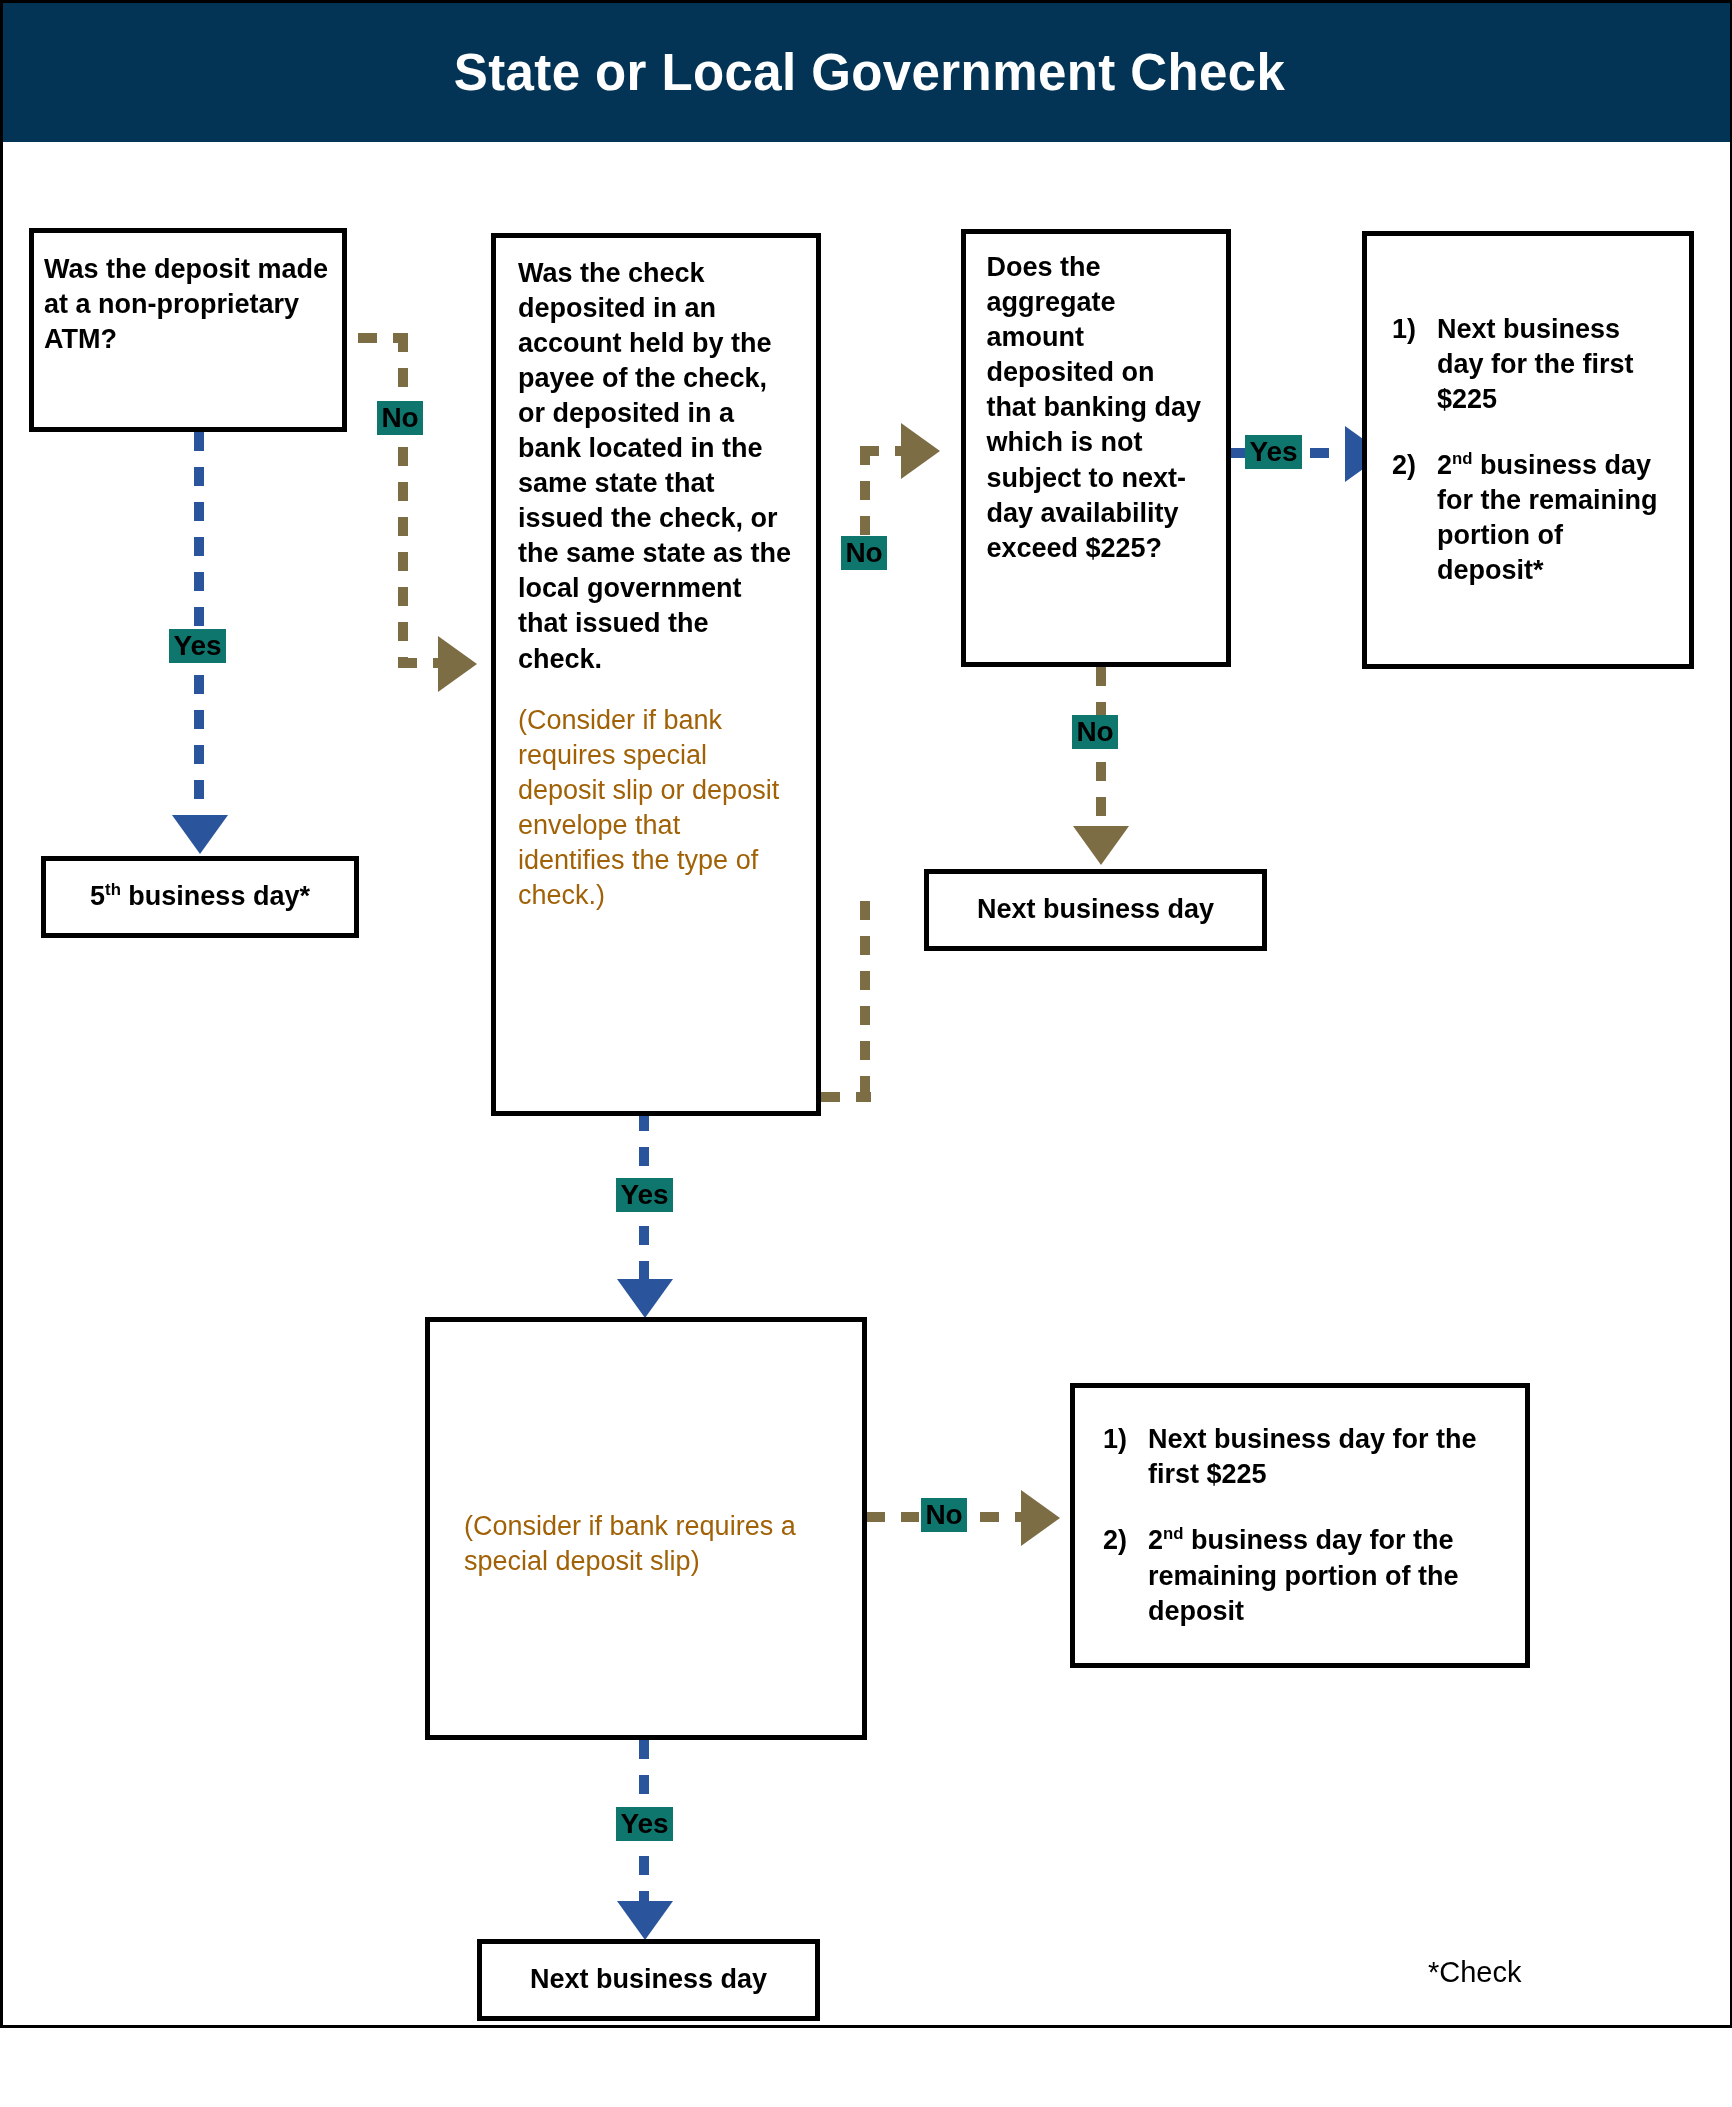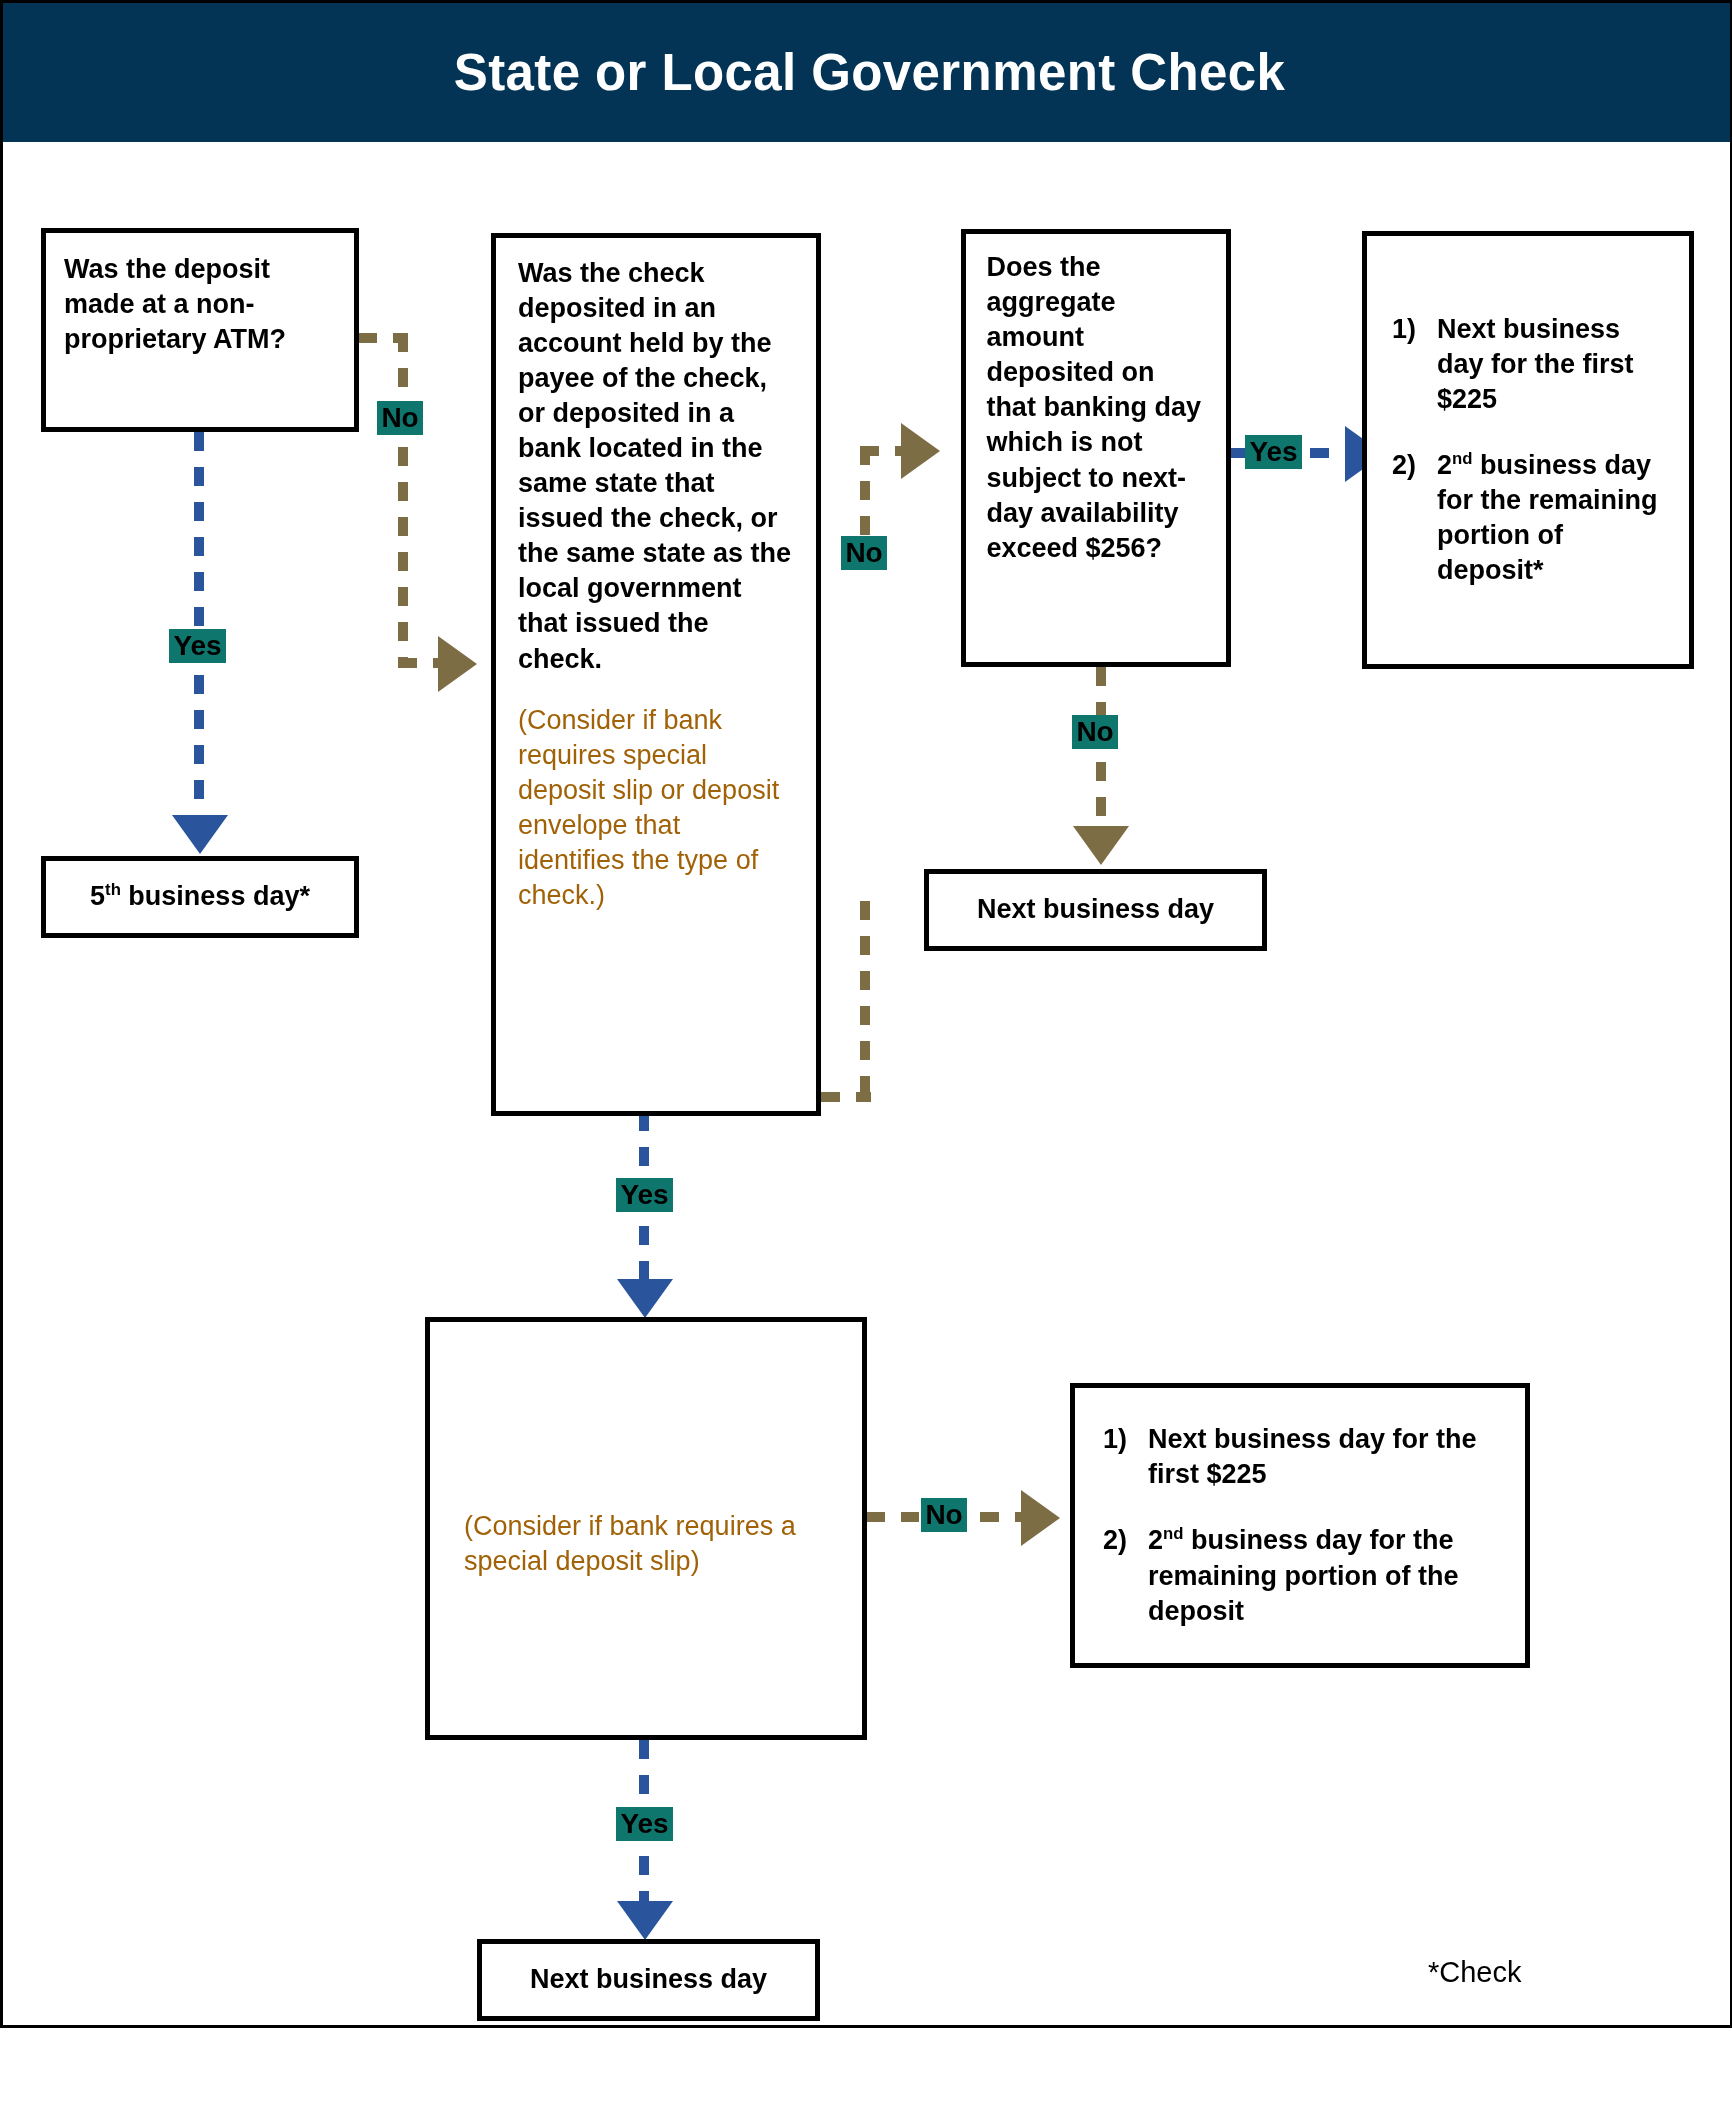--- a/index.html
+++ b/index.html
@@ -73,21 +73,21 @@
 </style>
 </head>
 <body>
 
 <div id="page">
 
   <div id="header">
     <div id="header-title">State or Local Government Check</div>
   </div>
 
-  <div class="node" style="left:38px;top:225px;width:318px;height:204px;padding:19px 18px;">
+  <div class="node" style="left:26px;top:225px;width:318px;height:204px;padding:19px 10px;">
     <div class="q-text">Was the deposit made at a non-proprietary ATM?</div>
   </div>
 
   <div class="vline dash-blue-v" style="left:191px;top:429px;height:196px;"></div>
   <div class="edge-label" style="left:166px;top:626px;">Yes</div>
   <div class="vline dash-blue-v" style="left:191px;top:672px;height:146px;"></div>
   <div class="arrow arr-down-blue" style="left:169px;top:812px;"></div>
 
   <div class="hline dash-olive-h" style="left:355px;top:330px;width:50px;"></div>
   <div class="vline dash-olive-v" style="left:395px;top:330px;height:63px;"></div>
@@ -113,21 +113,21 @@
   <div class="vline dash-olive-v" style="left:857px;top:443px;height:91px;"></div>
   <div class="hline dash-olive-h" style="left:857px;top:443px;width:45px;"></div>
   <div class="arrow arr-right-olive" style="left:898px;top:420px;"></div>
 
   <div class="vline dash-blue-v" style="left:636px;top:1109px;height:73px;"></div>
   <div class="edge-label" style="left:613px;top:1175px;">Yes</div>
   <div class="vline dash-blue-v" style="left:636px;top:1223px;height:58px;"></div>
   <div class="arrow arr-down-blue" style="left:614px;top:1276px;"></div>
 
   <div class="node" style="left:958px;top:226px;width:270px;height:438px;padding:16px 20.4px;">
-    <div class="q-text">Does the aggregate amount deposited on that banking day which is not subject to next-day availability exceed $256?</div>
+    <div class="q-text">Does the aggregate amount deposited on that banking day which is not subject to next-day availability exceed $225?</div>
   </div>
 
   <div class="hline dash-blue-h" style="left:1228px;top:445px;width:38px;"></div>
   <div class="edge-label" style="left:1242px;top:432px;">Yes</div>
   <div class="hline dash-blue-h" style="left:1307px;top:445px;width:38px;"></div>
   <div class="arrow arr-right-blue" style="left:1342px;top:423px;"></div>
 
   <div class="vline dash-olive-v" style="left:1093px;top:664px;height:57px;"></div>
   <div class="edge-label" style="left:1069px;top:712px;">No</div>
   <div class="vline dash-olive-v" style="left:1093px;top:759px;height:70px;"></div>

